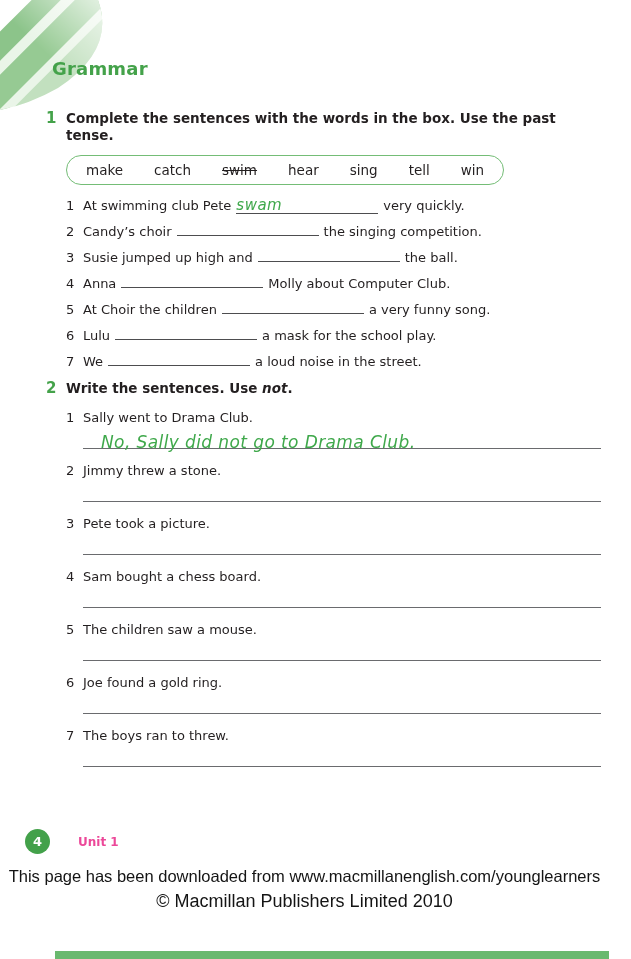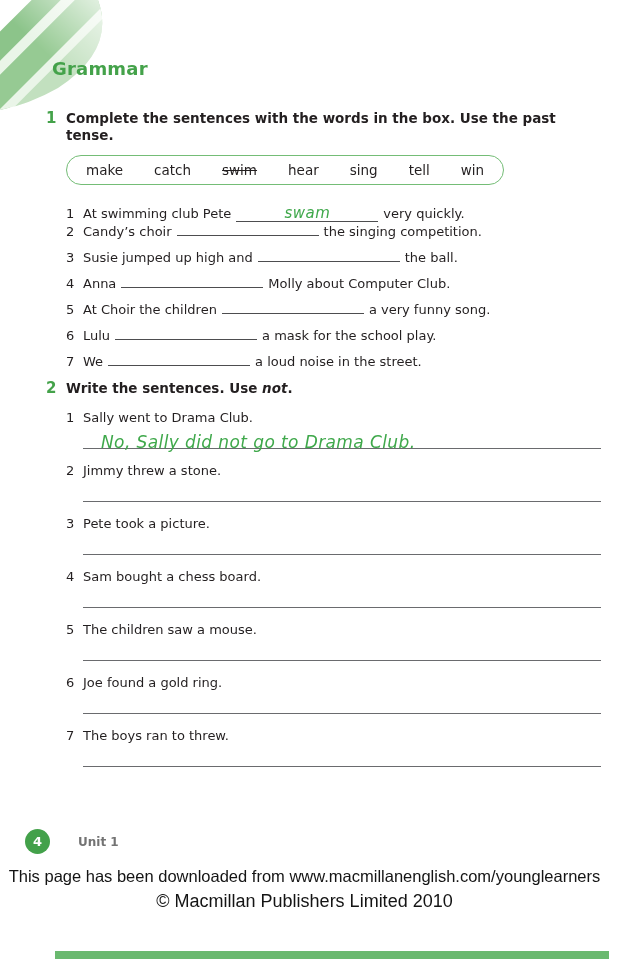--- a/index.html
+++ b/index.html
@@ -20,40 +20,40 @@
 
   
   .ex1 { position:absolute; left:46px; top:110px; width:560px; }
   .word-box { margin:11px 0 7px 20px; display:inline-flex; gap:31px; padding:5px 19px;
               border:1.6px solid #74bd76; border-radius:16px; font-size:13.5px; line-height:18px; }
   .crossed { text-decoration:line-through; }
   .s-rows { margin-top:6px; }
   .s-row  { display:flex; align-items:baseline; height:26px; font-size:13px; margin-left:20px; white-space:nowrap; }
   .s-row .n { width:17px; flex:none; }
   .blank { display:inline-block; width:142px; border-bottom:1.1px solid #4d4d4f;
-           text-align:center; margin:8px 5px; line-height:15px; }
+           margin:0 5px; line-height:15px; }
   .hand  { color:#3fa84b; font-size:15px; font-style:italic; letter-spacing:.5px; }
 
   
   .ex2 { position:absolute; left:46px; top:380px; width:560px; }
   .ex2 .ex-head { margin-bottom:13px; }
   .w-item { margin-bottom:14px; }
   .w-sent { display:flex; align-items:baseline; font-size:13px; line-height:16px; margin-left:20px; }
   .w-sent .n { width:17px; flex:none; }
   .w-line { position:relative; margin-left:37px; width:518px; height:22px;
             border-bottom:1px solid #6a6b6e; }
   .hand2 { position:absolute; left:18px; bottom:-4px; color:#3fa84b; font-size:17px;
            font-style:italic; letter-spacing:.4px; white-space:nowrap; }
 
   
   .unit-bar { position:absolute; left:0; top:828px; width:100%; height:28px; }
   .page-badge { position:absolute; left:25px; top:1px; width:25px; height:25px; border-radius:50%;
                 background:#43a14a; color:#fff; font-weight:bold; font-size:13px;
                 display:flex; align-items:center; justify-content:center; }
-  .unit-label { position:absolute; left:78px; top:7px; color:#737373; font-weight:bold; font-size:12px; }
+  .unit-label { position:absolute; left:78px; top:7px; color:#ec4899; font-weight:bold; font-size:12px; }
   .unit-desc  { position:absolute; left:132px; top:7px; color:#55ad5b; font-size:12px; }
 
   
   .download-note { position:absolute; top:867px; left:0; width:100%; text-align:center;
                    font-family:"Liberation Sans",sans-serif; font-size:16.5px; color:#141414; }
   .copyright    { position:absolute; top:891px; left:0; width:100%; text-align:center;
                    font-family:"Liberation Sans",sans-serif; font-size:18px; color:#141414; }
 
   .bottom-bar { position:absolute; left:55px; right:0; bottom:0; height:8px; background:#6ab96f; }
 </style>

